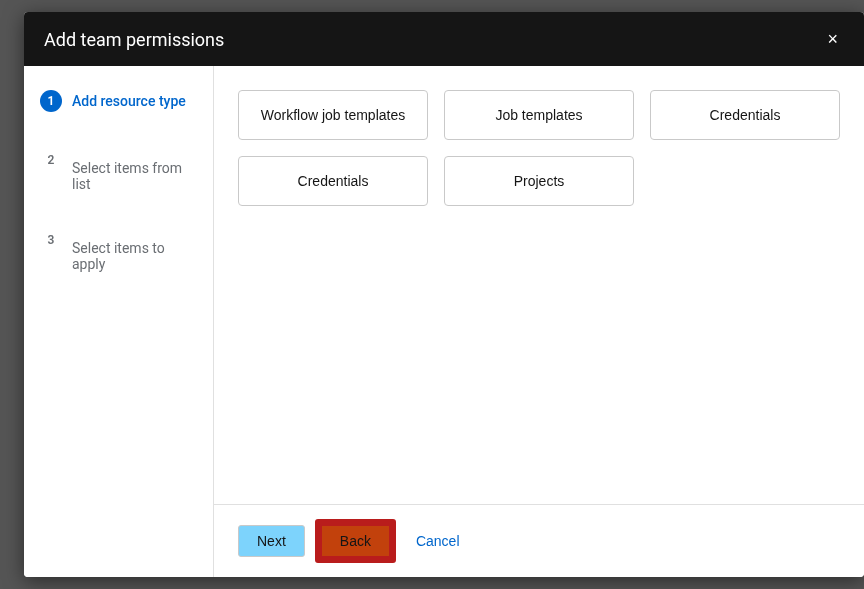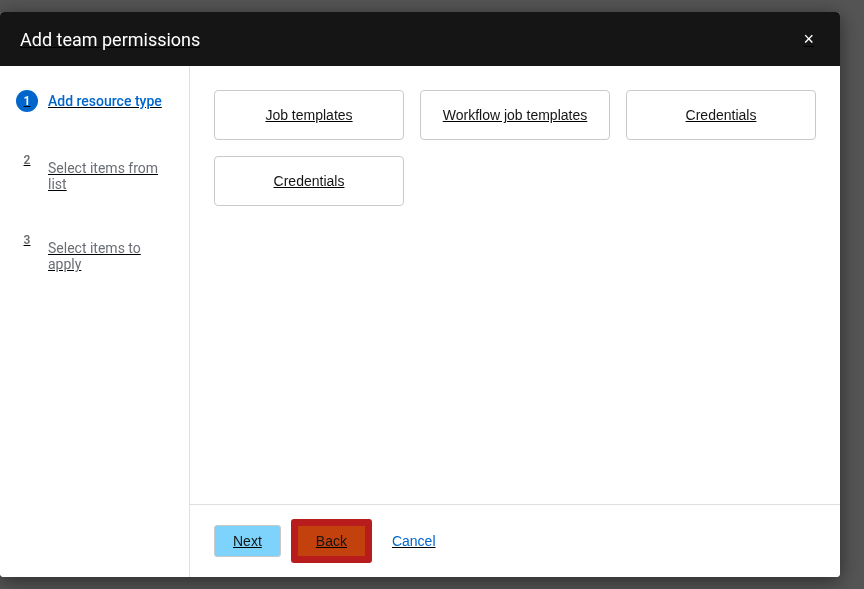--- a/index.html
+++ b/index.html
@@ -15,22 +15,21 @@
       justify-content: center;
       min-height: 100vh;
       font-family: -apple-system, BlinkMacSystemFont, "Segoe UI", Roboto, sans-serif;
     }
 
     .modal-overlay {
       width: 864px;
       height: 440px;
       display: flex;
       align-items: center;
-      justify-content: flex-start;
-      text-decoration: underline;
+      justify-content: flex-end;
     }
 
     .modal {
       width: 840px;
       height: 565px;
       background: #fff;
       border-radius: 4px;
       overflow: hidden;
       display: flex;
       flex-direction: column;
@@ -224,35 +223,38 @@
           <span class="step-label inactive">Select items to apply</span>
         </div>
 
       </div>
 
       <div class="content">
         <div class="content-main">
           <div class="resource-grid">
 
             <button class="resource-btn">
+              <span>Workflow job templates</span>
+            </button>
+
+            <button class="resource-btn">
               <span>Job templates</span>
             </button>
 
             <button class="resource-btn">
-              <span>Workflow job templates</span>
-            </button>
-
-            <button class="resource-btn">
               <span>Credentials</span>
             </button>
 
             <button class="resource-btn">
               <span>Credentials</span>
             </button>
 
+            <button class="resource-btn">
+              <span>Projects</span>
+            </button>
 
 
           </div>
         </div>
 
         <div class="modal-footer">
           <button class="btn btn-primary">Next</button>
           <button class="btn btn-secondary">Back</button>
           <button class="btn-link">Cancel</button>
         </div>

